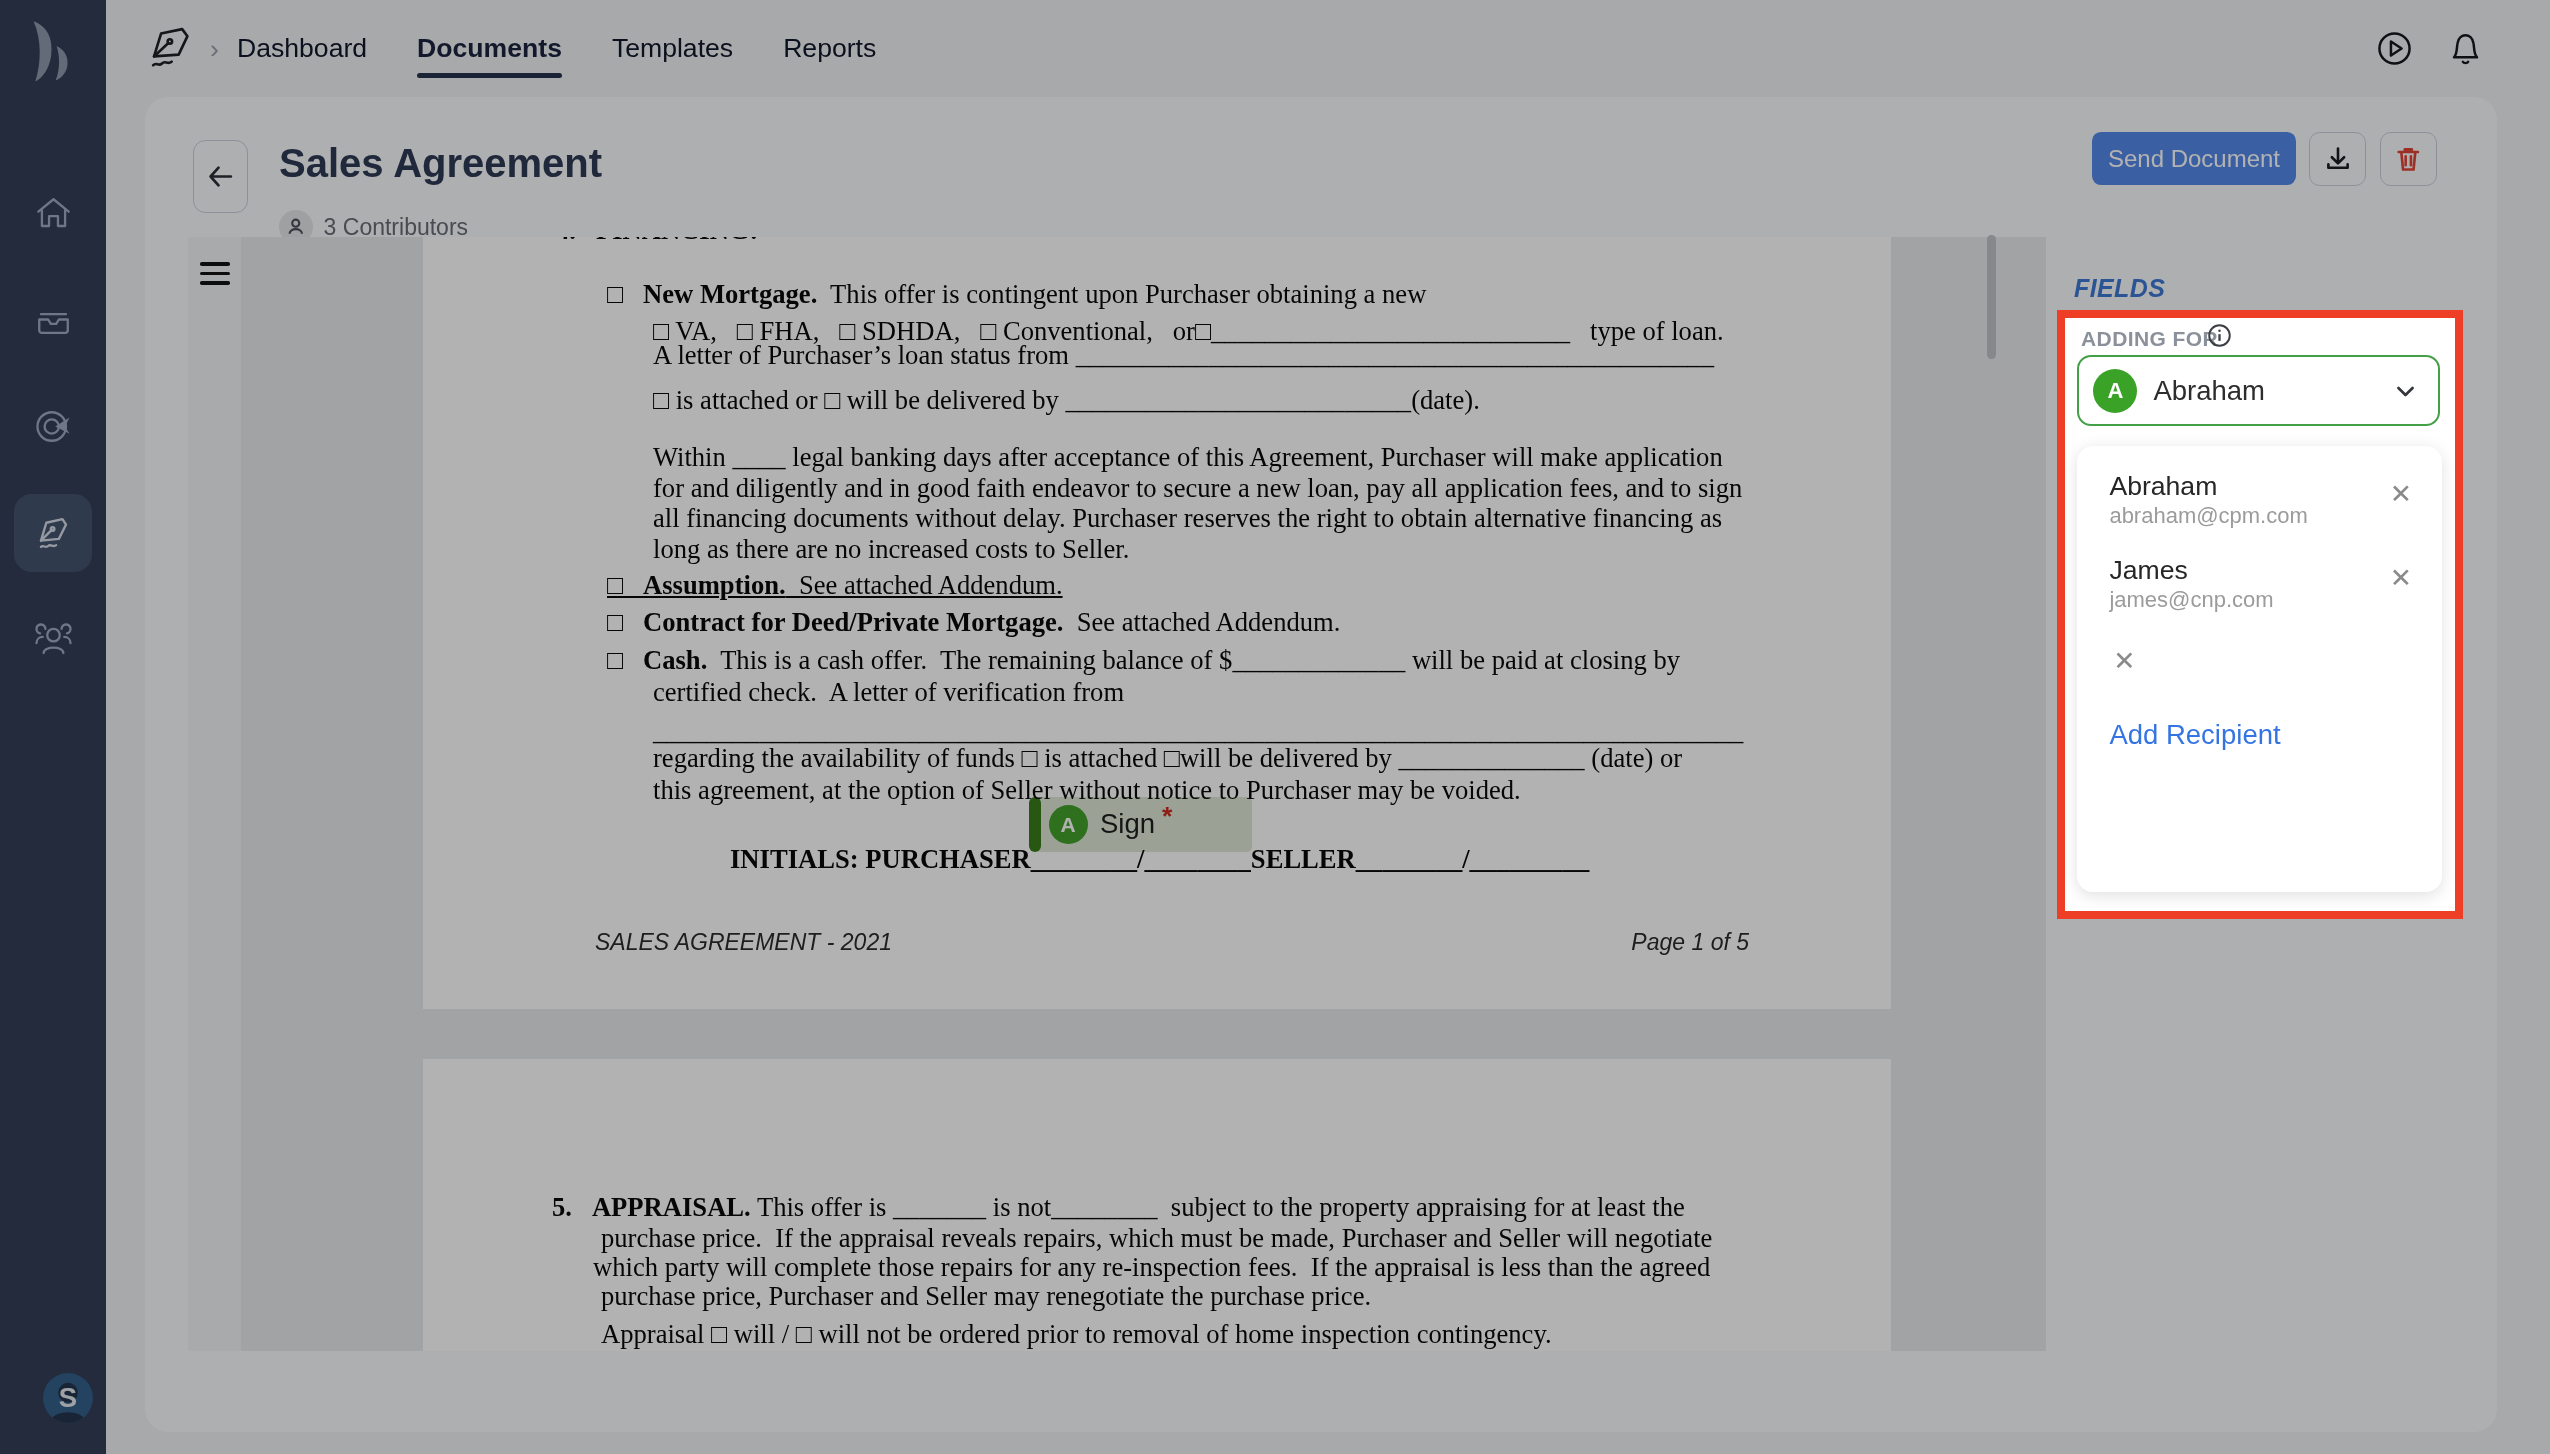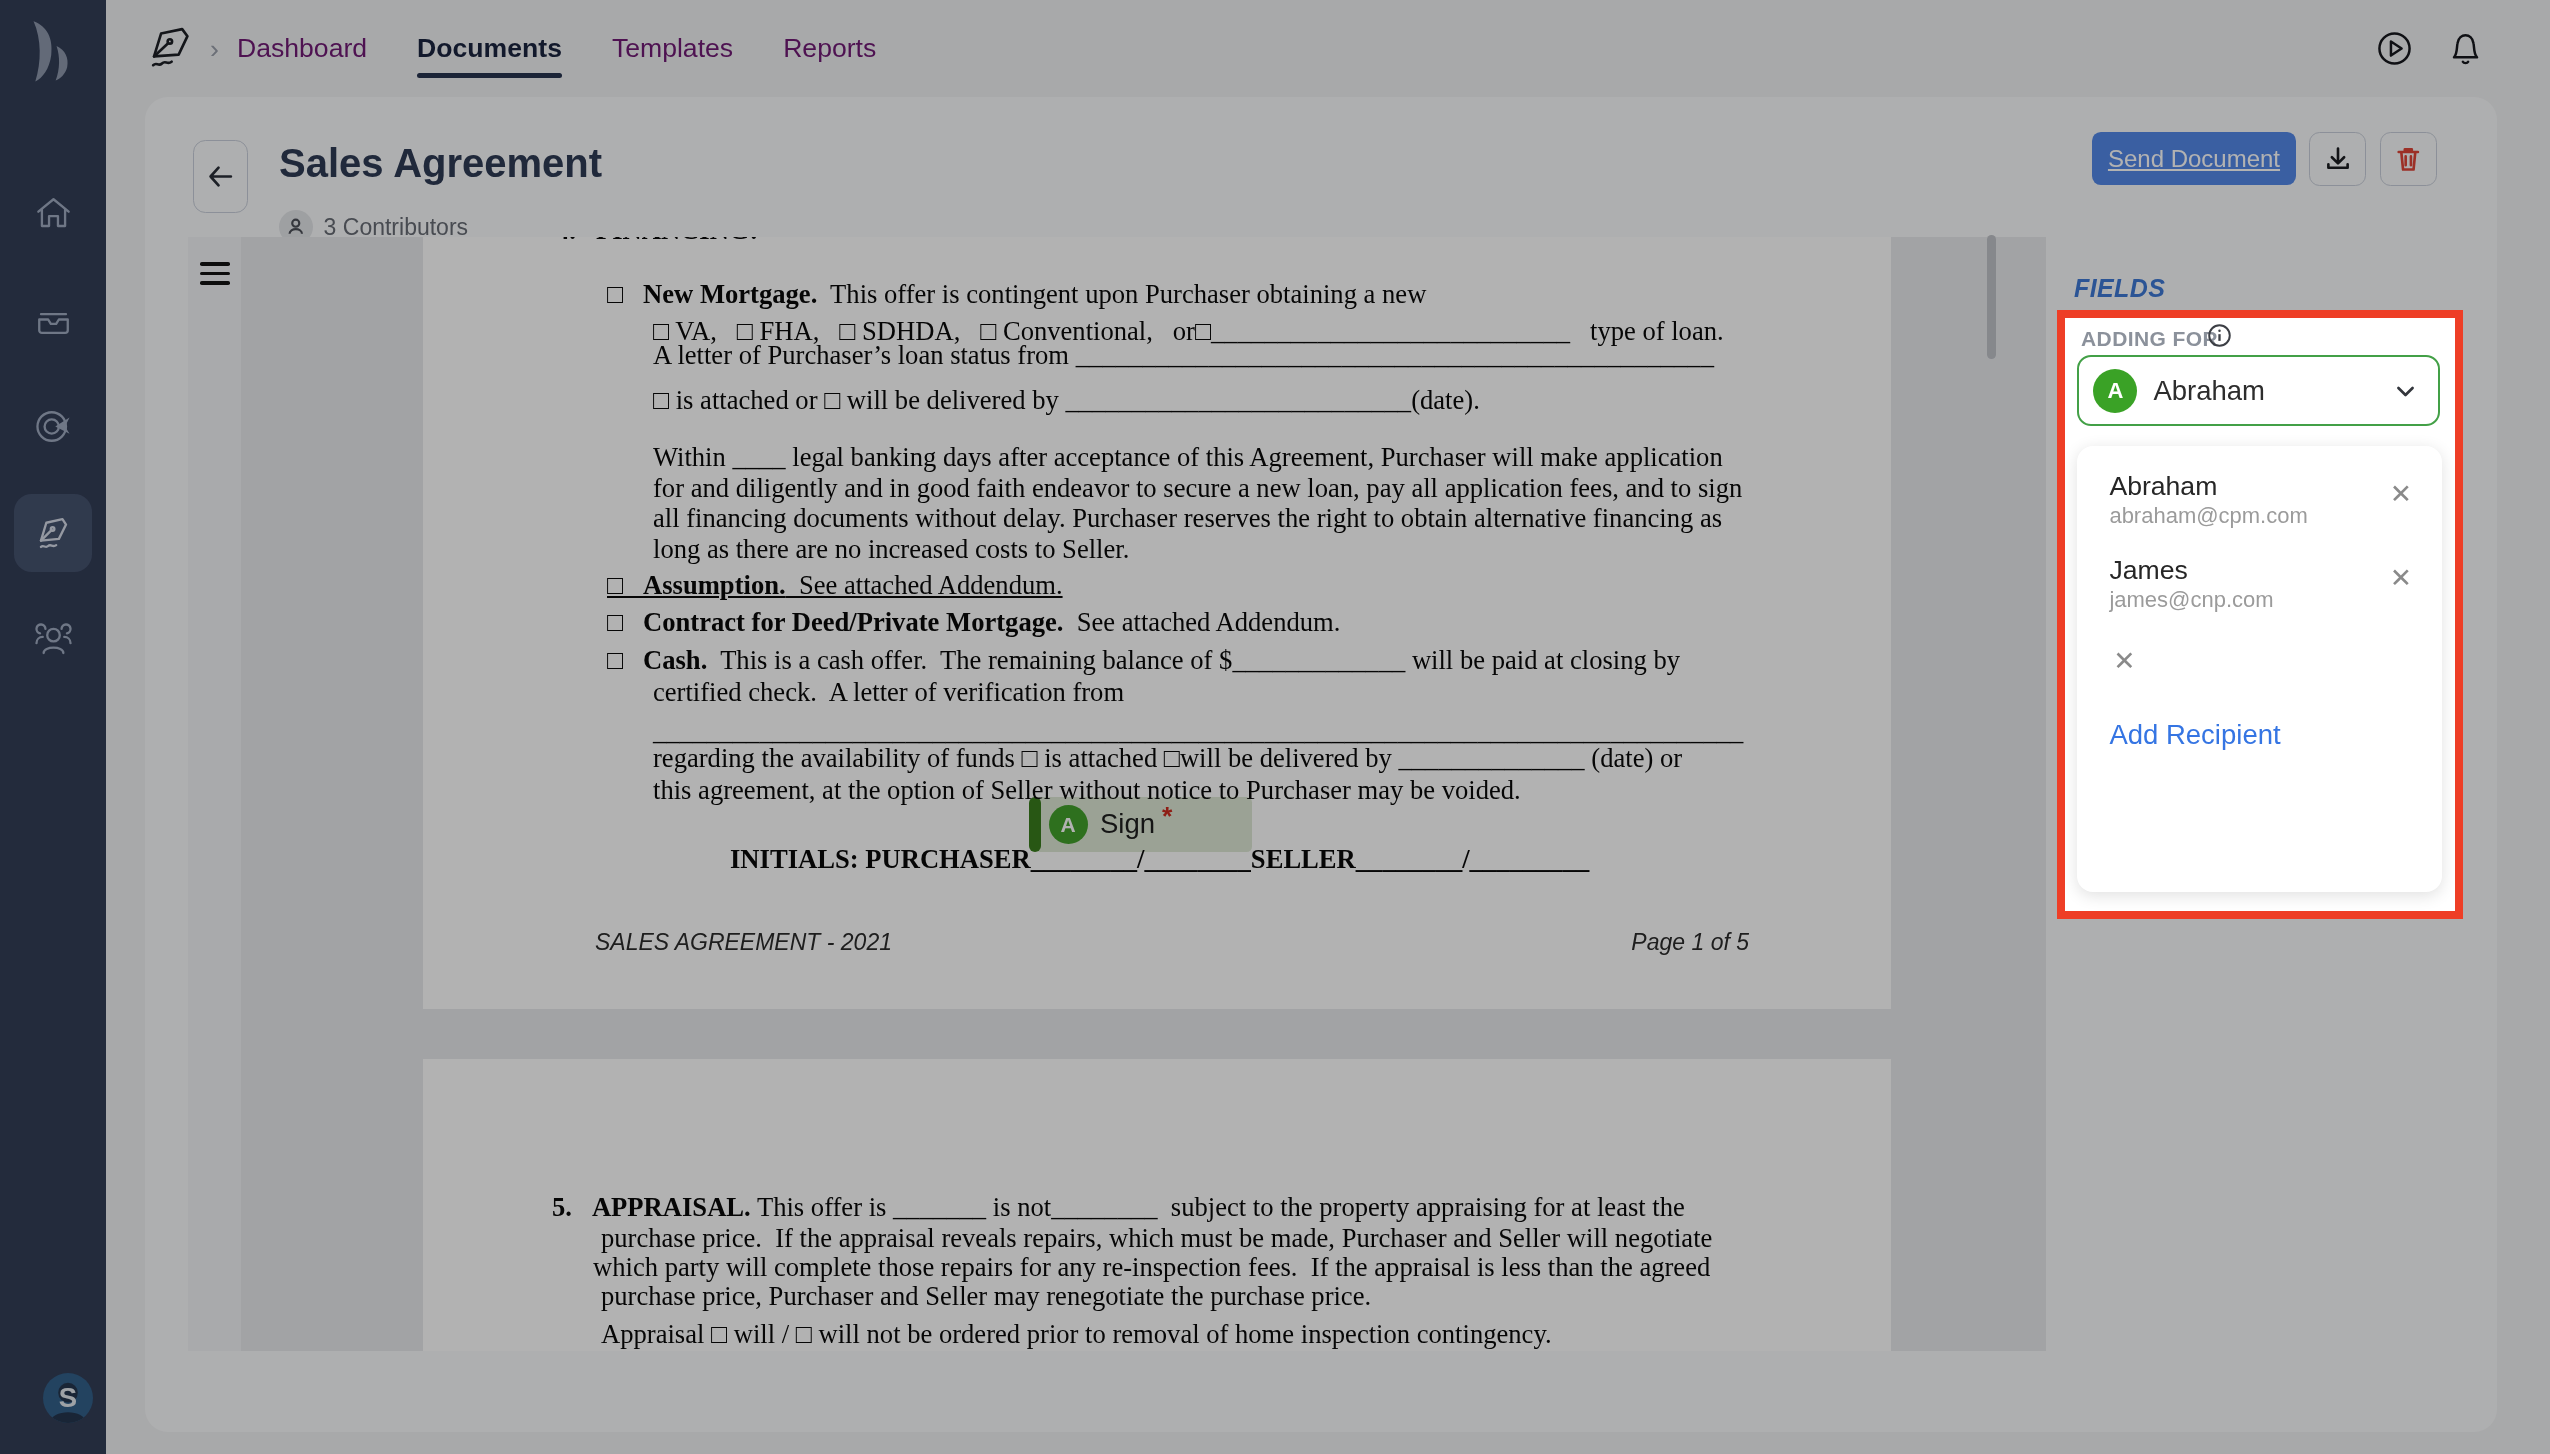--- a/index.html
+++ b/index.html
@@ -15,35 +15,35 @@
   .logo{position:absolute;left:21px;top:16px;width:64px;height:69px;}
   .user-badge{position:absolute;left:43px;top:1373px;width:50px;height:50px;border-radius:50%;
               background:#33608a;overflow:hidden;display:flex;align-items:center;justify-content:center;}
   .user-badge .sil{position:absolute;inset:0;}
   .user-badge span{position:relative;color:#e3e8ee;font-size:27.5px;font-weight:700;}
   
   .topnav{position:absolute;left:106px;top:0;width:2444px;height:97px;display:flex;align-items:center;}
   .crumb-pen{position:absolute;left:41px;top:21px;width:51px;height:55px;}
   .crumb-chev{position:absolute;left:104px;top:34px;font-size:26.6px;color:#9aa0ab;}
   .tabs{position:absolute;left:131px;top:0;height:97px;display:flex;align-items:center;gap:50px;}
-  .tab{position:relative;height:97px;display:flex;align-items:center;font-size:26.6px;color:#701a75;cursor:pointer;}
+  .tab{position:relative;height:97px;display:flex;align-items:center;font-size:26.6px;color:#0f172a;cursor:pointer;}
   .tab.active{font-weight:700;color:#1b2540;}
   .tab.active::after{content:"";position:absolute;left:0;right:0;bottom:19.5px;height:4.4px;background:#273450;border-radius:2.7px;}
   
   .card{position:absolute;left:145px;top:97px;width:2352px;height:1335px;background:#fafbfc;border-radius:23px;}
   .back-btn{position:absolute;left:48px;top:43px;width:55px;height:73px;border:1.8px solid #c9cfdb;border-radius:12.4px;
             background:transparent;display:flex;align-items:center;justify-content:center;cursor:pointer;}
   .back-btn svg{stroke:#2a2f38;fill:none;stroke-width:3;stroke-linecap:round;stroke-linejoin:round;}
   .doc-title{position:absolute;left:134px;top:44px;font-size:40px;font-weight:700;color:#2f3b55;}
   .contrib{position:absolute;left:134px;top:113px;display:flex;align-items:center;gap:10.6px;}
   .contrib .chip{width:34px;height:34px;border-radius:50%;background:#e3e5e9;display:flex;align-items:center;justify-content:center;}
   .contrib .chip svg{stroke:#4c5058;fill:none;stroke-width:2.4;}
   .contrib span{font-size:23px;color:#676c75;}
   .send-btn{position:absolute;left:1947px;top:35px;width:204px;height:53px;background:#5488e8;color:#fff;
-            font-size:24px;border:none;border-radius:8.9px;cursor:pointer;font-family:inherit;text-decoration:underline;}
+            font-size:24px;border:none;border-radius:8.9px;cursor:pointer;font-family:inherit;}
   .sq-btn{position:absolute;top:35px;width:57px;height:54px;border:1.8px solid #c9cfdb;border-radius:10.6px;
           background:transparent;display:flex;align-items:center;justify-content:center;cursor:pointer;}
   .sq-btn.dl{left:2164px;}
   .sq-btn.tr{left:2235px;}
   .sq-btn svg{fill:none;stroke-width:3;stroke-linecap:round;stroke-linejoin:round;}
   .sq-btn.dl svg{stroke:#1c1e22;}
   .sq-btn.tr svg{stroke:#e04638;}
   
   .viewer{position:absolute;left:43px;top:140px;width:1858px;height:1114px;background:#e8eaed;overflow:hidden;}
   .rail{position:absolute;left:0;top:0;width:53px;height:100%;background:#f3f4f6;}

